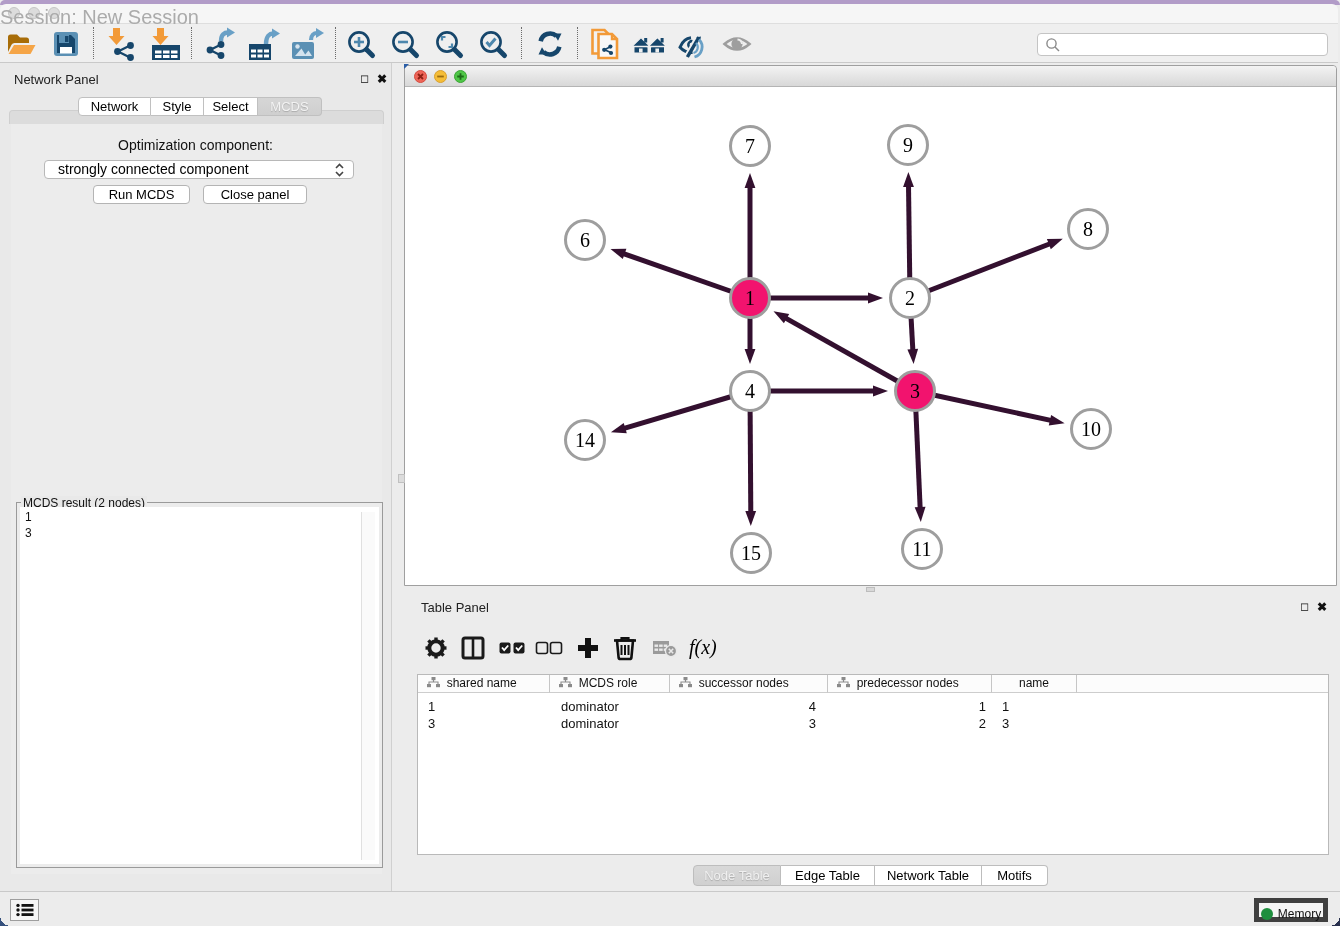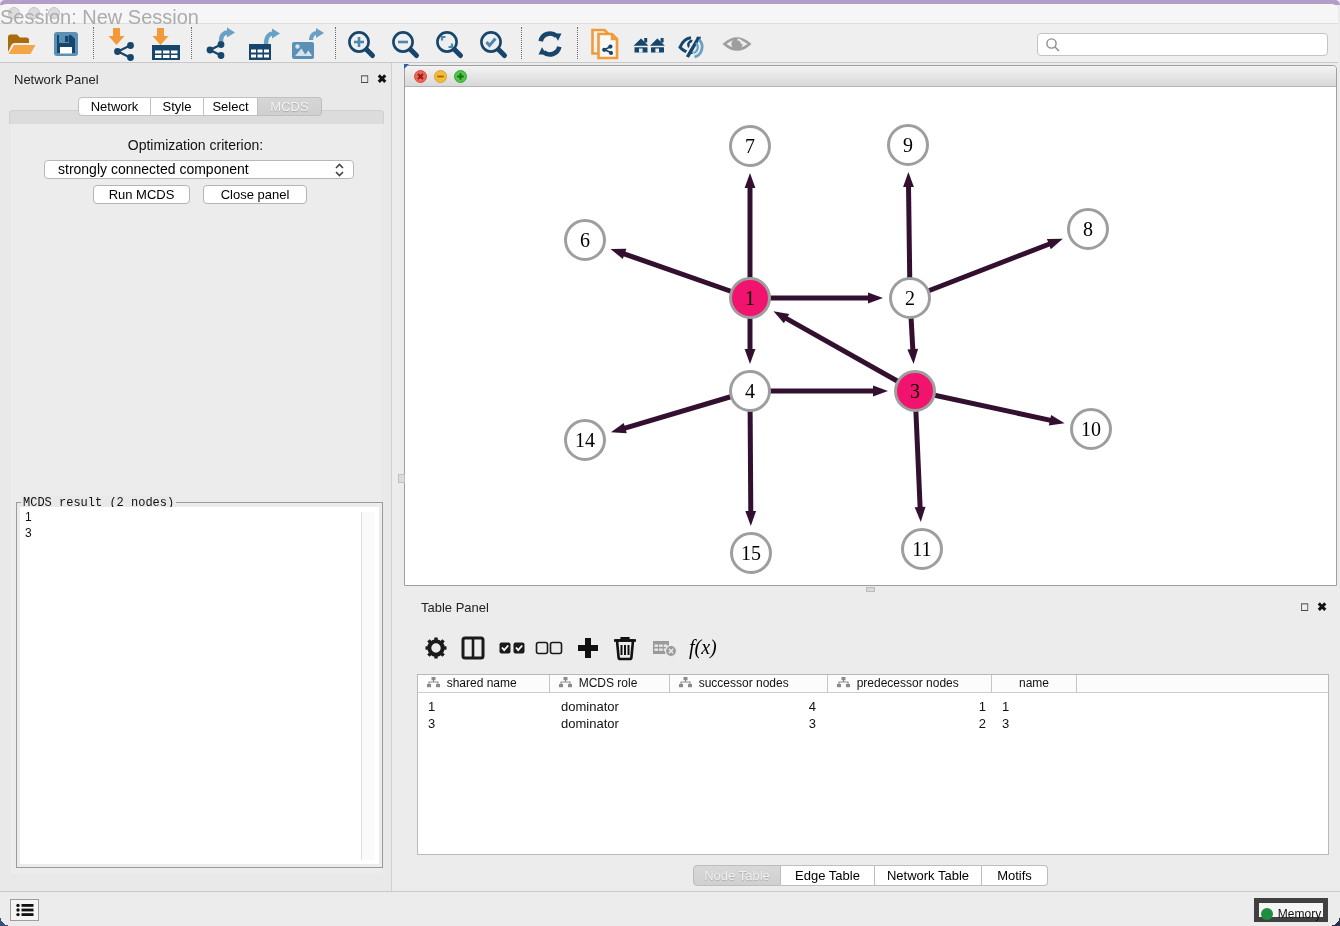--- a/index.html
+++ b/index.html
@@ -22,21 +22,21 @@
 
 .tabrow { position:absolute; font-size:13px; }
 .tabb { position:absolute; top:0; height:19px; line-height:18px; text-align:center; background:#fff; border:1px solid #c0c0c0; color:#000; }
 .tabsel { background:linear-gradient(#d6d6d6,#cfcfcf); color:#f3f3f3; text-shadow:0 1px 1px #aaa; }
 #cptabpanel { position:absolute; left:9px; top:47px; width:375px; height:14px; background:#dcdcdc; border:1px solid #cfcfcf; border-bottom:none; border-radius:4px 4px 0 0; }
 #cpinner { position:absolute; left:11px; top:61px; width:371px; height:750px; background:#ececec; }
 #optlabel { position:absolute; left:0; width:100%; top:74px; text-align:center; font-size:14px; color:#111; }
 #combo { position:absolute; left:44px; top:97px; width:310px; height:19px; background:#fff; border:1px solid #b8b8b8; border-radius:4px; font-size:14px; line-height:17px; padding-left:13px; color:#000; }
 .btn { position:absolute; top:122px; height:19px; background:#fff; border:1px solid #b4b4b4; border-radius:4px; font-size:13px; line-height:17px; text-align:center; color:#000; }
 #fieldset { position:absolute; left:16px; top:439px; width:367px; height:366px; border:1px solid #9a9a9a; }
-#fslegend { position:absolute; left:4px; top:-7px; background:#e9e9e9; padding:0 2px; font-size:12px; color:#111;font-family:Liberation Mono, monospace; }
+#fslegend { position:absolute; left:4px; top:-7px; background:#e9e9e9; padding:0 2px; font-size:12px; color:#111; }
 #fstext { position:absolute; left:3px; top:4px; right:3px; bottom:3px; background:#fff; font-size:12px; color:#111; padding:2px 0 0 5px; line-height:16px; }
 #fsscroll { position:absolute; right:4px; top:5px; width:14px; bottom:4px; background:#fafafa; border-left:1px solid #e0e0e0; }
 
 #sccwin { left:404px; top:65px; width:933px; height:521px; background:#fff; border:1px solid #9f9f9f; border-radius:4px 4px 0 0; }
 #scctb { position:absolute; left:0; top:0; width:100%; height:21px; background:linear-gradient(#f3f3f3,#d8d8d8); border-bottom:1px solid #b4b4b4; border-radius:4px 4px 0 0; }
 #scctitle { position:absolute; left:0; right:0; top:3px; text-align:center; font-size:13px; color:#111; }
 .mac { position:absolute; top:4px; width:13px; height:13px; border-radius:50%; }
 
 #tpanel { left:404px; top:592px; width:936px; height:299px; background:#ececec; }
 #tptitle { position:absolute; left:17px; top:8px; font-size:13px; color:#222; }
@@ -249,21 +249,21 @@
   <div class="wicons" style="left:360px;top:9px;font-size:11px;">◻</div>
   <div class="wicons" style="left:377px;top:9px;font-weight:bold;">✖</div>
   <div id="cptabpanel"></div>
   <div id="cpinner"></div>
   <div class="tabrow">
     <div class="tabb" style="left:78px;top:34px;width:73px;border-radius:4px 0 0 4px;">Network</div>
     <div class="tabb" style="left:151px;top:34px;width:53px;border-left:none;">Style</div>
     <div class="tabb" style="left:204px;top:34px;width:54px;border-left:none;">Select</div>
     <div class="tabb tabsel" style="left:258px;top:34px;width:64px;border-left:none;border-radius:0 4px 4px 0;">MCDS</div>
   </div>
-  <div id="optlabel">Optimization criterion:</div>
+  <div id="optlabel">Optimization component:</div>
   <div id="combo">strongly connected component
     <svg width="11" height="14" style="position:absolute;right:8px;top:2px;" viewBox="0 0 11 14">
         <path d="M2 5 L5.5 1.5 L9 5" fill="none" stroke="#444" stroke-width="1.6"></path>
         <path d="M2 9 L5.5 12.5 L9 9" fill="none" stroke="#444" stroke-width="1.6"></path>
       </svg>
   </div>
   <div class="btn" style="left:93px;width:97px;">Run MCDS</div>
   <div class="btn" style="left:203px;width:104px;">Close panel</div>
   <div id="fieldset">
     <div id="fslegend">MCDS result (2 nodes)</div>

